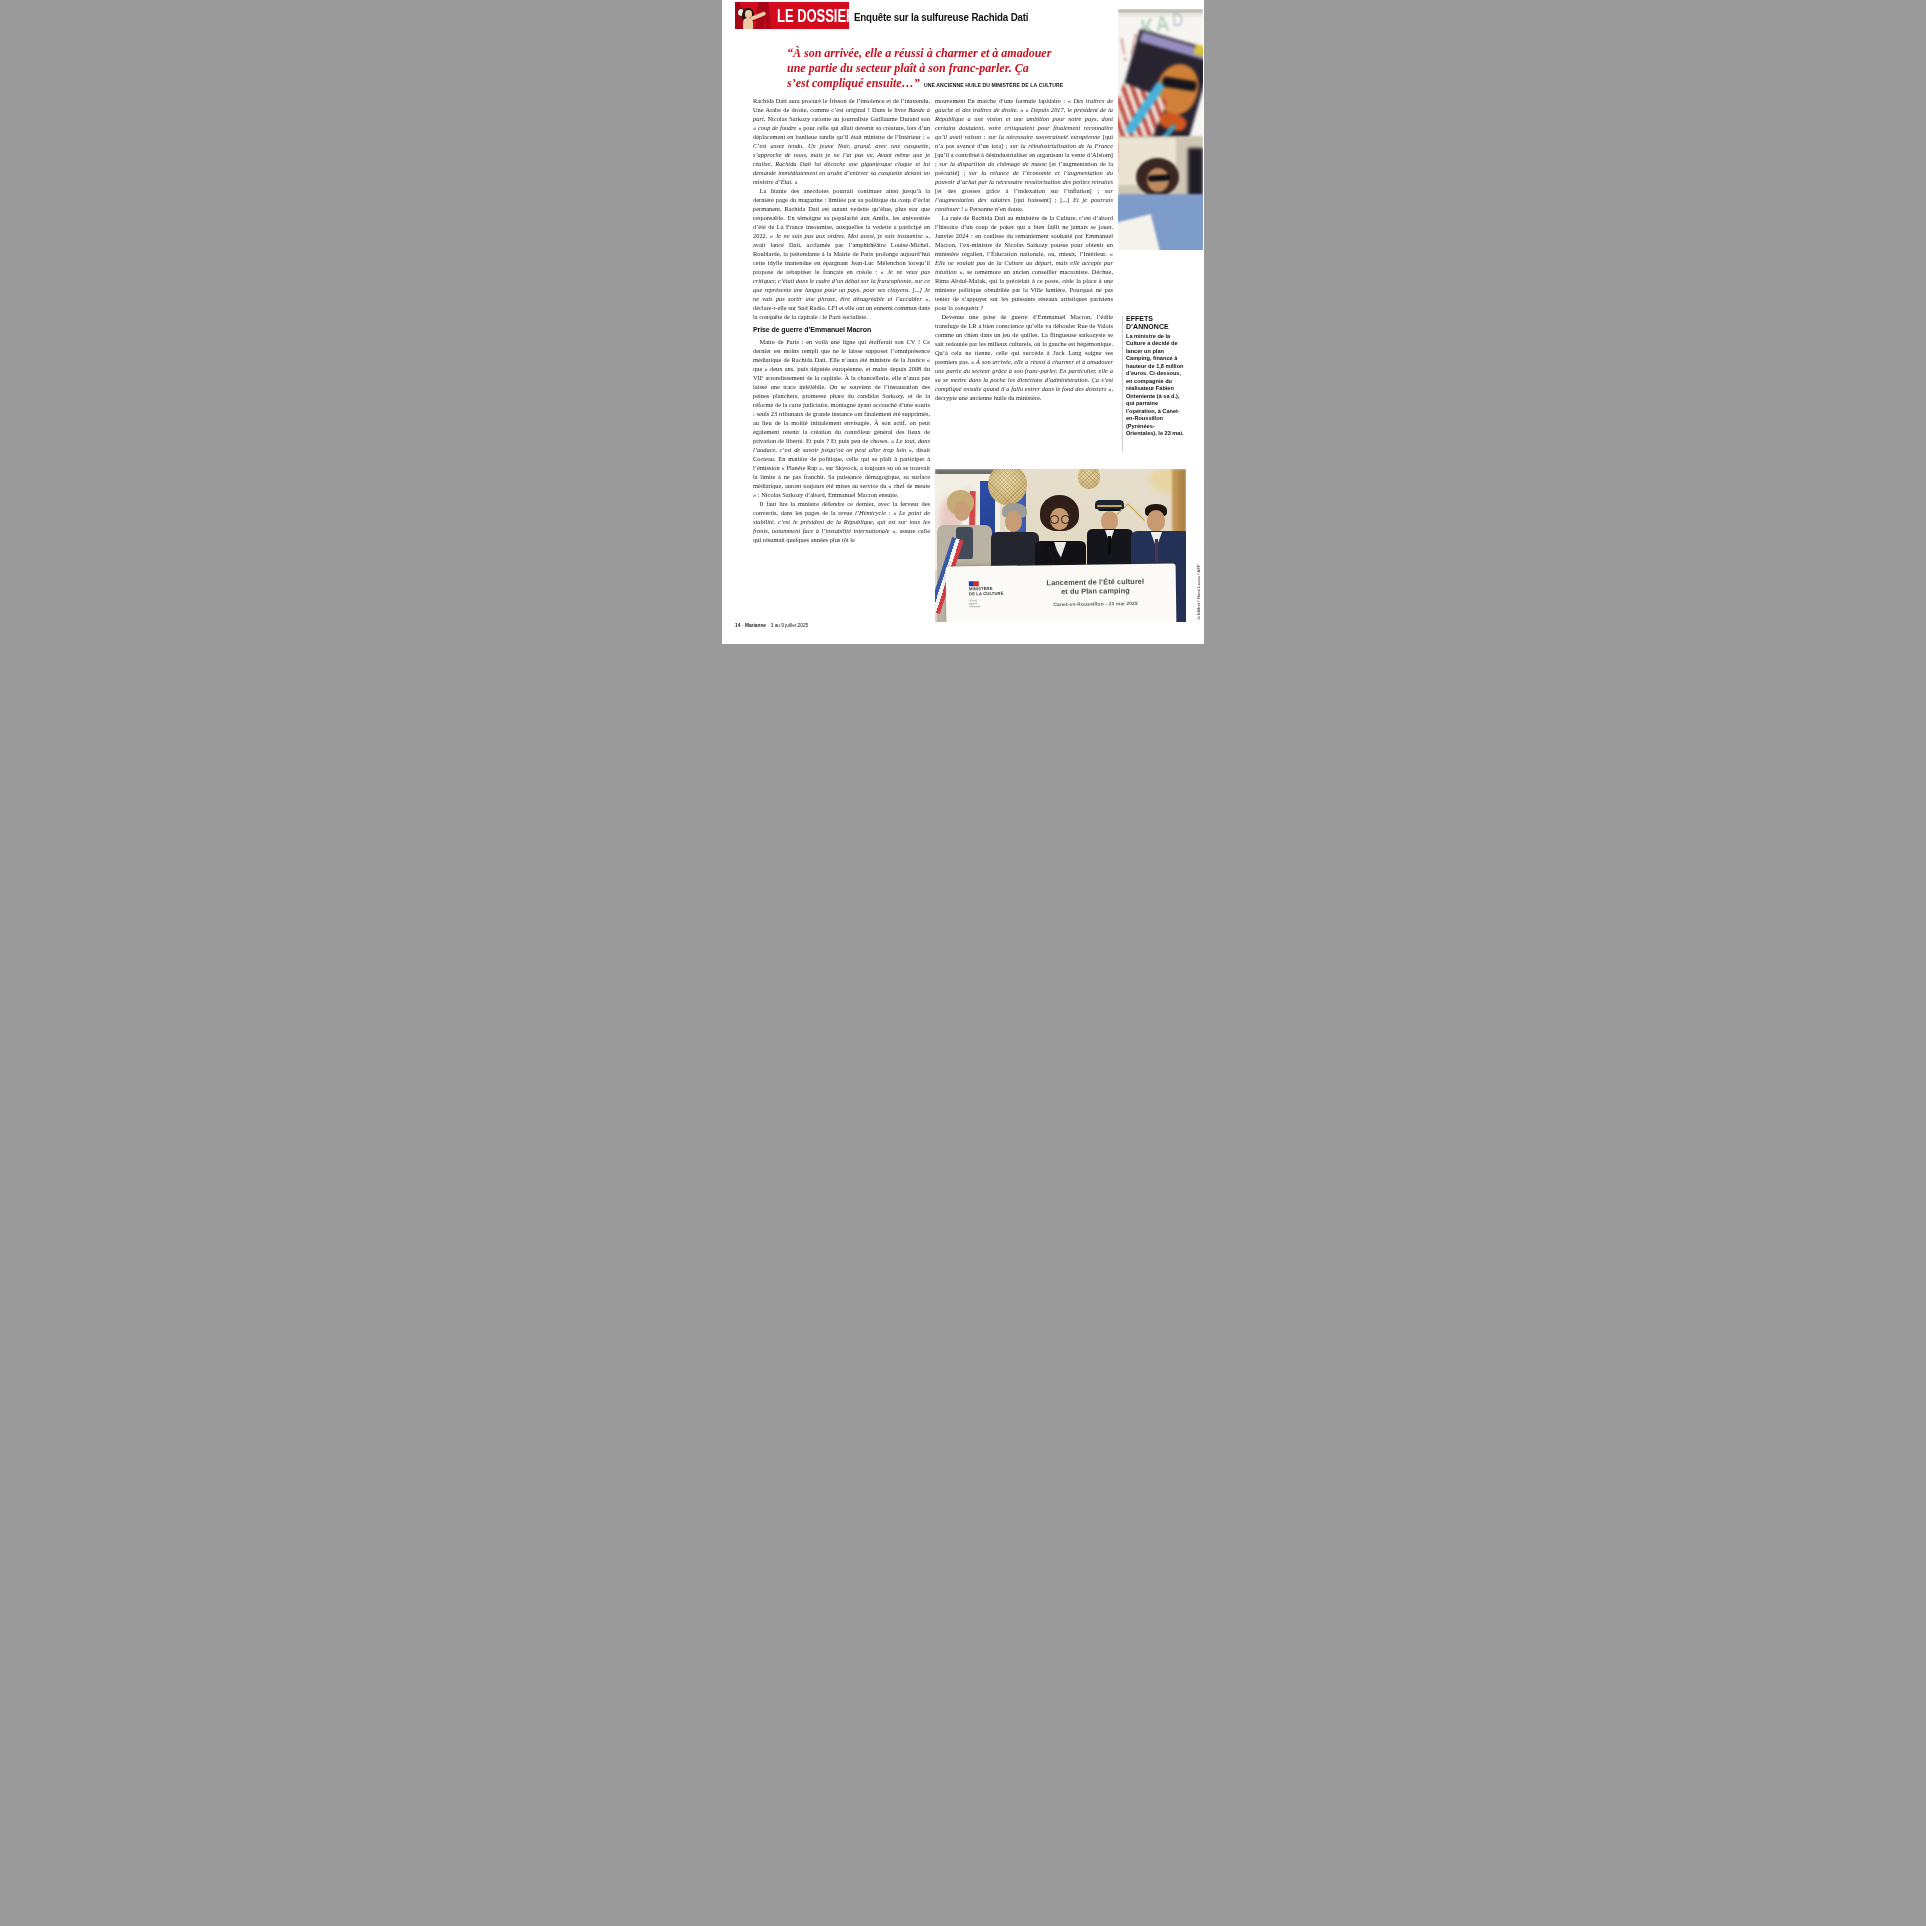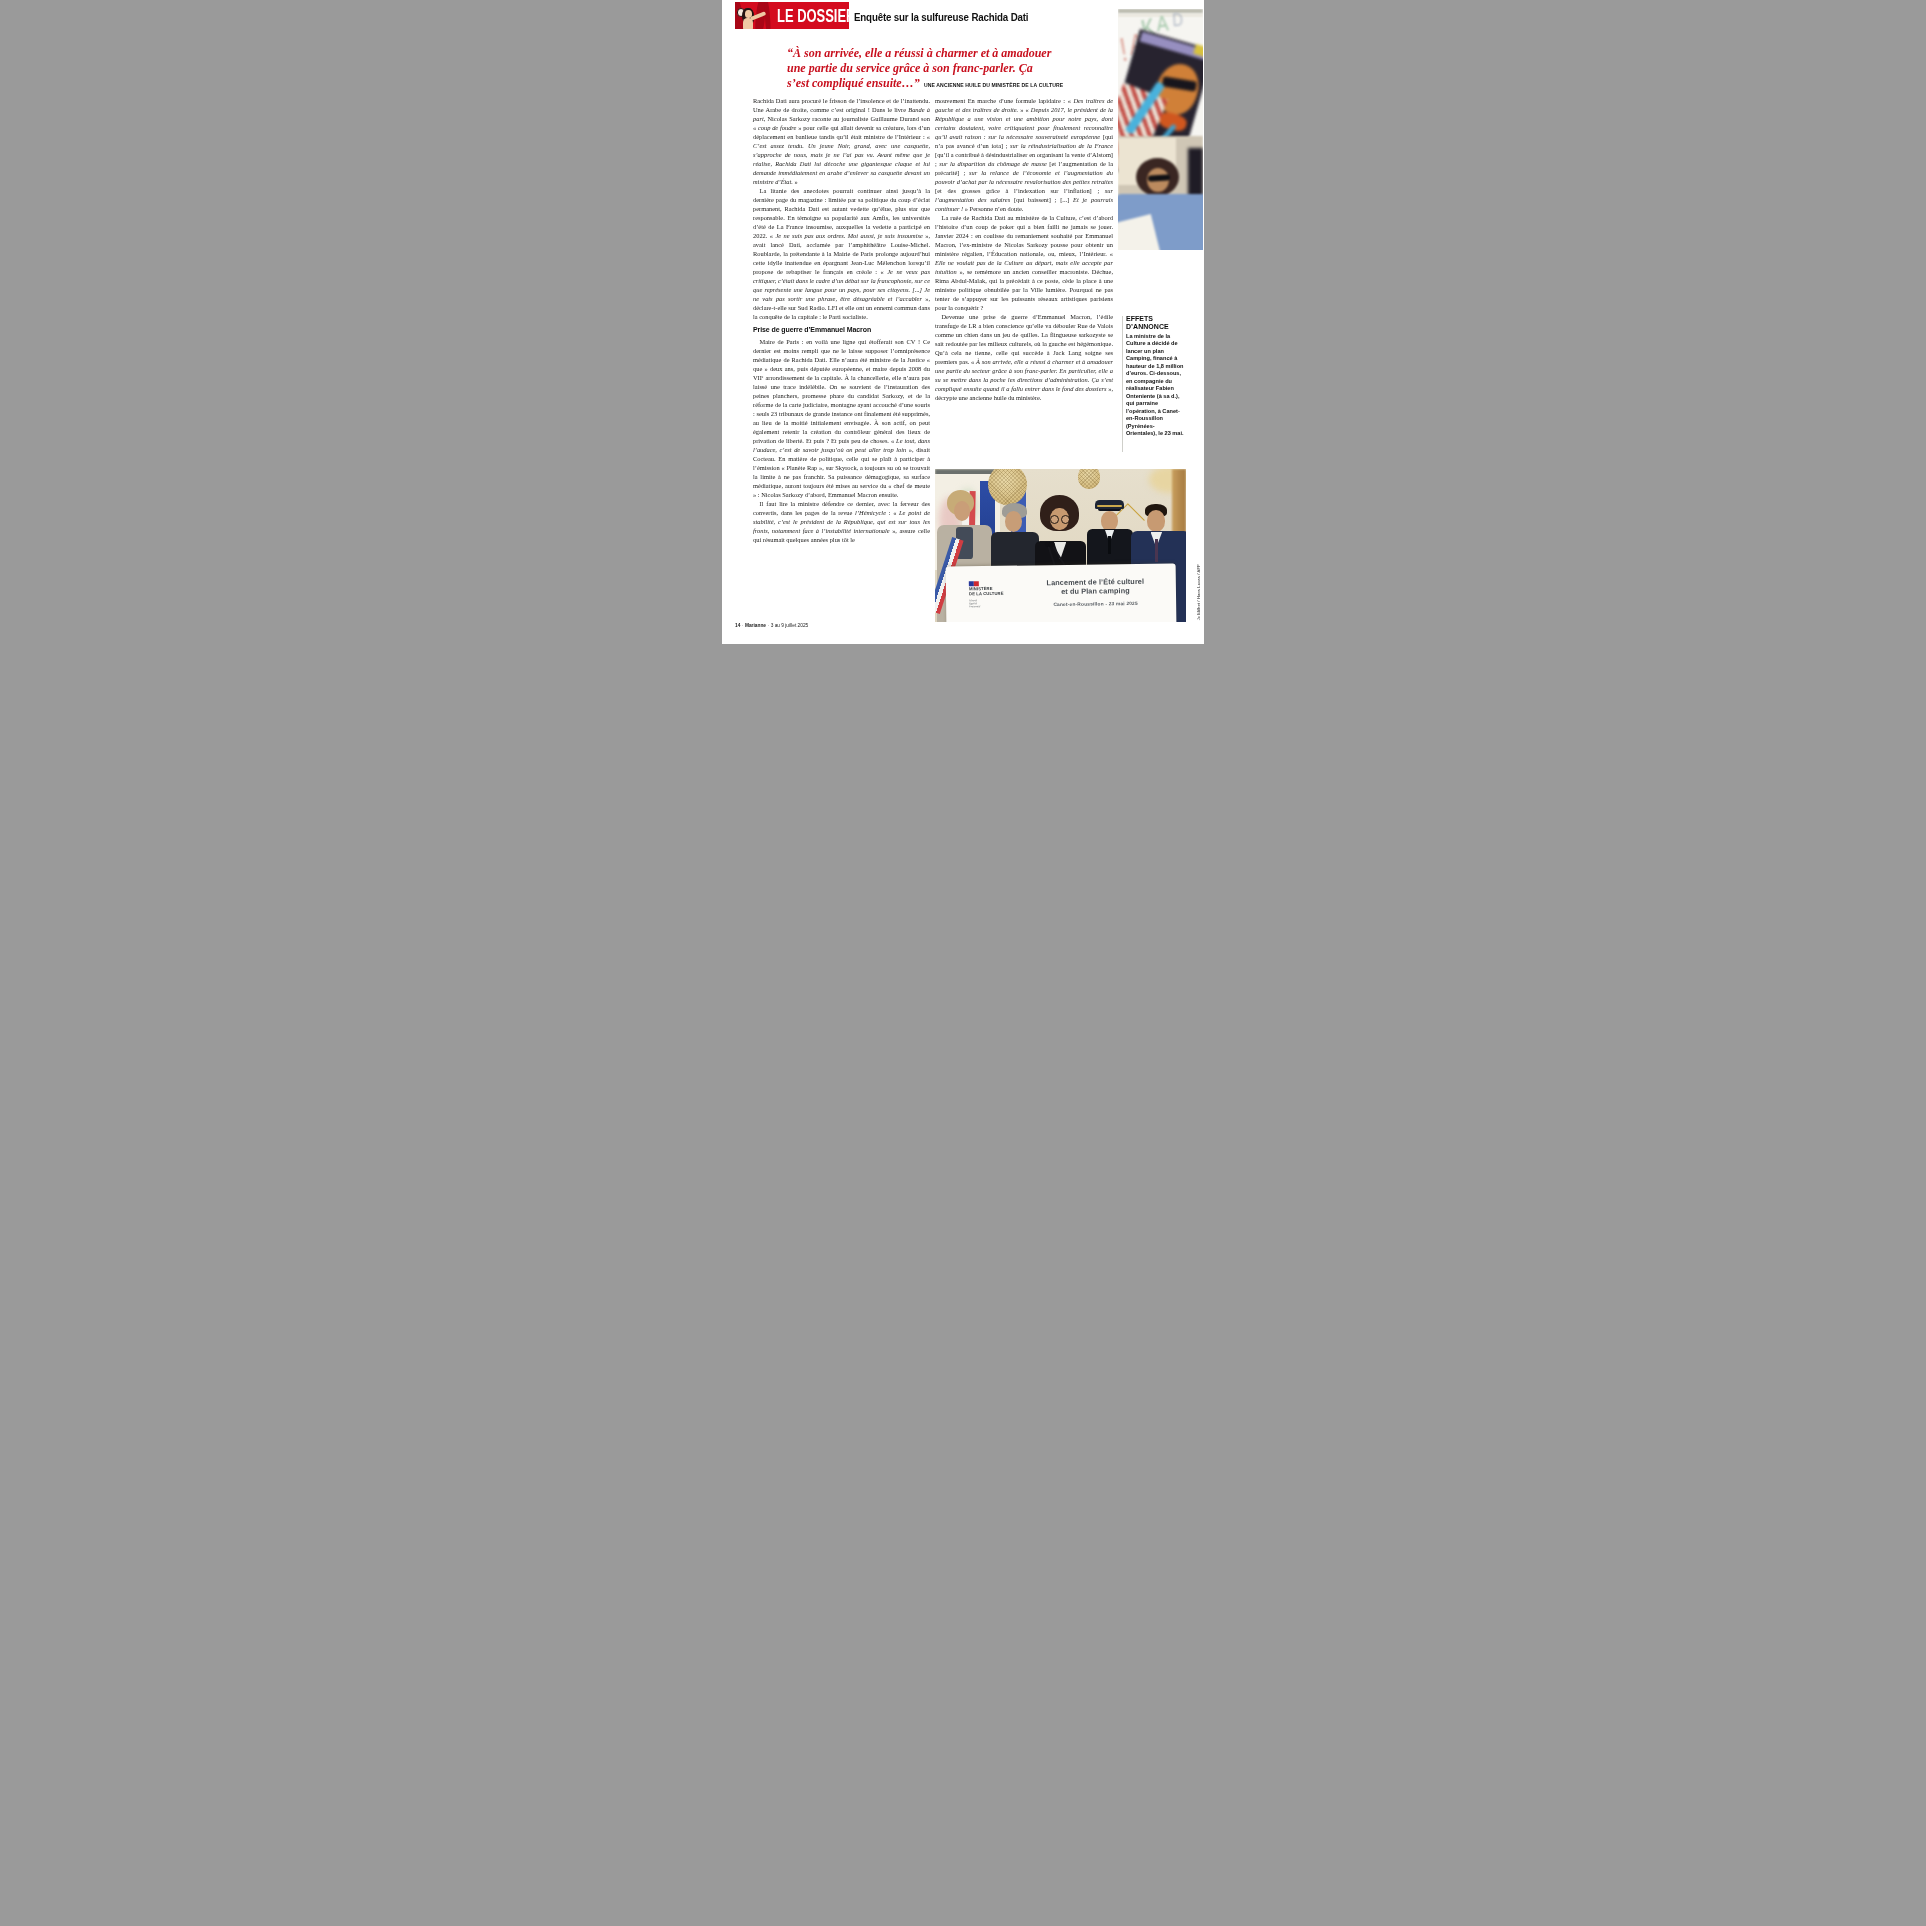--- a/index.html
+++ b/index.html
@@ -160,21 +160,21 @@
       <div class="faceb"></div>
       <div class="armb"></div>
       <div class="bodyb"></div>
     </div>
     <div id="dossier-label">LE DOSSIER</div>
   </div>
   <div id="page-title">Enquête sur la sulfureuse Rachida Dati</div>
 
   <div id="pull-quote">
       <div class="q-line">“À son arrivée, elle a réussi à charmer et à amadouer</div>
-      <div class="q-line">une partie du service grâce à son franc-parler. Ça</div>
+      <div class="q-line">une partie du secteur plaît à son franc-parler. Ça</div>
       <div class="q-line">s’est compliqué ensuite…”<span id="quote-attr">UNE ANCIENNE HUILE DU MINISTÈRE DE LA CULTURE</span></div>
     </div>
 
   <div id="col1" class="col">
       <p><span>Rachida Dati aura procuré le frisson de l’insolence et de l’inattendu. Une Arabe de droite, comme c’est original ! Dans le livre </span><i>Bande à part</i><span>, Nicolas Sarkozy raconte au journaliste Guillaume Durand son « </span><i>coup de foudre</i><span> » pour celle qui allait devenir sa créature, lors d’un déplacement en banlieue tandis qu’il était ministre de l’Intérieur : « </span><i>C’est assez tendu. Un jeune Noir, grand, avec une casquette, s’approche de nous, mais je ne l’ai pas vu. Avant même que je réalise, Rachida Dati lui décoche une gigantesque claque et lui demande immédiatement en arabe d’enlever sa casquette devant un ministre d’État.</i><span> »</span></p>
       <p class="indent"><span>La litanie des anecdotes pourrait continuer ainsi jusqu’à la dernière page du magazine : limitée par sa politique du coup d’éclat permanent, Rachida Dati est autant vedette qu’élue, plus star que responsable. En témoigne sa popularité aux Amfis, les universités d’été de La France insoumise, auxquelles la vedette a participé en 2022. « </span><i>Je ne suis pas aux ordres. Moi aussi, je suis insoumise</i><span> », avait lancé Dati, acclamée par l’amphithéâtre Louise-Michel. Roublarde, la prétendante à la Mairie de Paris prolonge aujourd’hui cette idylle inattendue en épargnant Jean-Luc Mélenchon lorsqu’il propose de rebaptiser le français en créole : « </span><i>Je ne veux pas critiquer, c’était dans le cadre d’un débat sur la francophonie, sur ce que représente une langue pour un pays, pour ses citoyens. [...] Je ne vais pas sortir une phrase, être désagréable et l’accabler</i><span> », déclare-t-elle sur Sud Radio. LFI et elle ont un ennemi commun dans la conquête de la capitale : le Parti socialiste.</span></p>
       <h3>Prise de guerre d’Emmanuel Macron</h3>
       <p class="indent"><span>Maire de Paris : en voilà une ligne qui étofferait son CV ! Ce dernier est moins rempli que ne le laisse supposer l’omniprésence médiatique de Rachida Dati. Elle n’aura été ministre de la Justice « que » deux ans, puis députée européenne, et maire depuis 2008 du VIIᵉ arrondissement de la capitale. À la chancellerie, elle n’aura pas laissé une trace indélébile. On se souvient de l’instauration des peines planchers, promesse phare du candidat Sarkozy, et de la réforme de la carte judiciaire, montagne ayant accouché d’une souris : seuls 23 tribunaux de grande instance ont finalement été supprimés, au lieu de la moitié initialement envisagée. À son actif, on peut également retenir la création du contrôleur général des lieux de privation de liberté. Et puis ? Et puis peu de choses. « </span><i>Le tout, dans l’audace, c’est de savoir jusqu’où on peut aller trop loin</i><span> », disait Cocteau. En matière de politique, celle qui se plaît à participer à l’émission « Planète Rap », sur Skyrock, a toujours su où se trouvait la limite à ne pas franchir. Sa puissance démagogique, sa surface médiatique, auront toujours été mises au service du « chef de meute » : Nicolas Sarkozy d’abord, Emmanuel Macron ensuite.</span></p>
       <p class="indent"><span>Il faut lire la ministre défendre ce dernier, avec la ferveur des convertis, dans les pages de la revue </span><i>l’Hémicycle</i><span> : « </span><i>Le point de stabilité, c’est le président de la République, qui est sur tous les fronts, notamment face à l’instabilité internationale</i><span> », assure celle qui résumait quelques années plus tôt le</span></p>
     </div>

